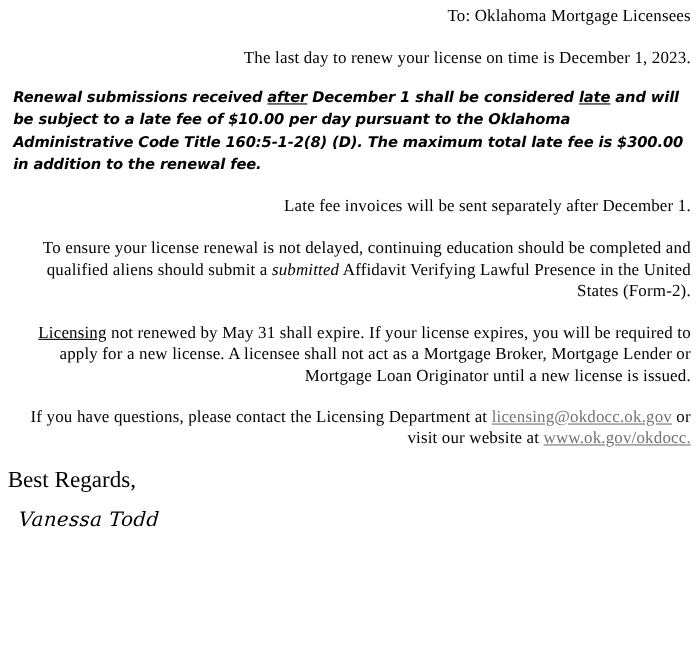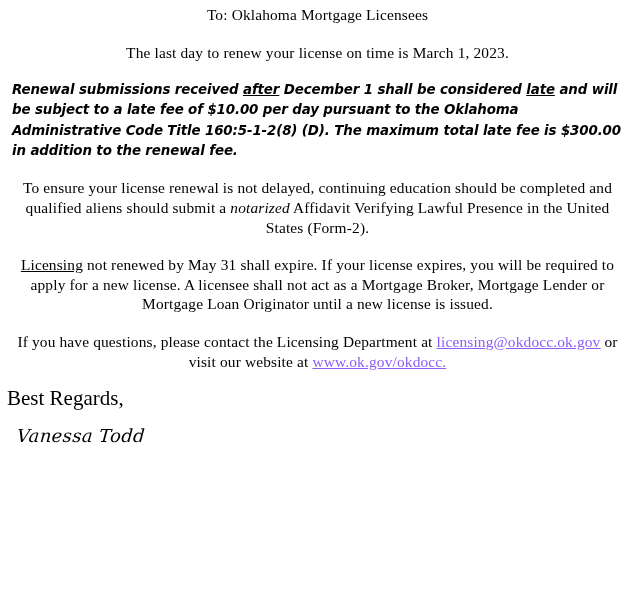--- a/index.html
+++ b/index.html
@@ -24,21 +24,21 @@
     background: #ffffff;
     position: relative;
   }
 
   
   p.serif {
     font-family: "Liberation Serif", "DejaVu Serif", serif;
     font-size: 15.4px;
     line-height: 19.6px;
     margin: 0 0 18px 0;
-    text-align: center;
+    text-align: right;
     letter-spacing: 0.01em;
   }
 
   
   p.sans-bold {
     font-family: "DejaVu Sans", "Liberation Sans", sans-serif;
     font-size: 13.4px;
     font-weight: bold;
     line-height: 19.5px;
     margin: 0 0 19px 0;
@@ -53,21 +53,21 @@
     line-height: 20.3px;
     margin: 0 0 17px 0;
     padding-left: 5px;
     letter-spacing: -0.01em;
   }
 
   
   .u  { text-decoration: underline; margin-top: 18px; }
   .i  { font-style: italic; }
   .lnk {
-    color: #8b5cf6;
+    color: #737373;
   }
 
   
   p.signature {
     font-family: "DejaVu Serif", "Liberation Serif", serif;
     font-style: italic;
     font-size: 18px;
     line-height: 22px;
     margin: 0 0 16px 0;
     padding-left: 10px;
@@ -84,27 +84,28 @@
   }
 </style>
 </head>
 <body>
 
 <div class="page">
 
   <p class="serif">To: Oklahoma Mortgage Licensees</p>
 
 
-  <p class="serif">The last day to renew your license on time is March 1, 2023.</p>
+  <p class="serif">The last day to renew your license on time is December 1, 2023.</p>
 
 
   <p class="sans-bold-italic"><span>Renewal submissions received </span><span class="u">after</span><span> December 1 shall be considered </span><span class="u">late</span><span> and will be subject to a late fee of $10.00 per day pursuant to the Oklahoma Administrative Code Title 160:5-1-2(8) (D). The maximum total late fee is $300.00 in addition to the renewal fee.</span></p>
 
+  <p class="serif">Late fee invoices will be sent separately after December 1.</p>
 
-  <p class="serif"><span>To ensure your license renewal is not delayed, continuing education should be completed and qualified aliens should submit a </span><span class="i">notarized</span><span> Affidavit Verifying Lawful Presence in the United States (Form-2).</span></p>
+  <p class="serif"><span>To ensure your license renewal is not delayed, continuing education should be completed and qualified aliens should submit a </span><span class="i">submitted</span><span> Affidavit Verifying Lawful Presence in the United States (Form-2).</span></p>
 
 
   <p class="serif"><span class="u">Licensing</span><span> not renewed by May 31 shall expire. If your license expires, you will be required to apply for a new license. A licensee shall not act as a Mortgage Broker, Mortgage Lender or Mortgage Loan Originator until a new license is issued.</span></p>
 
   <p class="serif"><span>If you have questions, please contact the Licensing Department at </span><a class="lnk" href="#">licensing@okdocc.ok.gov</a><span> or visit our website at </span><a class="lnk" href="#">www.ok.gov/okdocc.</a></p>
 
   <p class="closing">Best Regards,</p>
 
   <p class="signature">Vanessa Todd</p>
 

